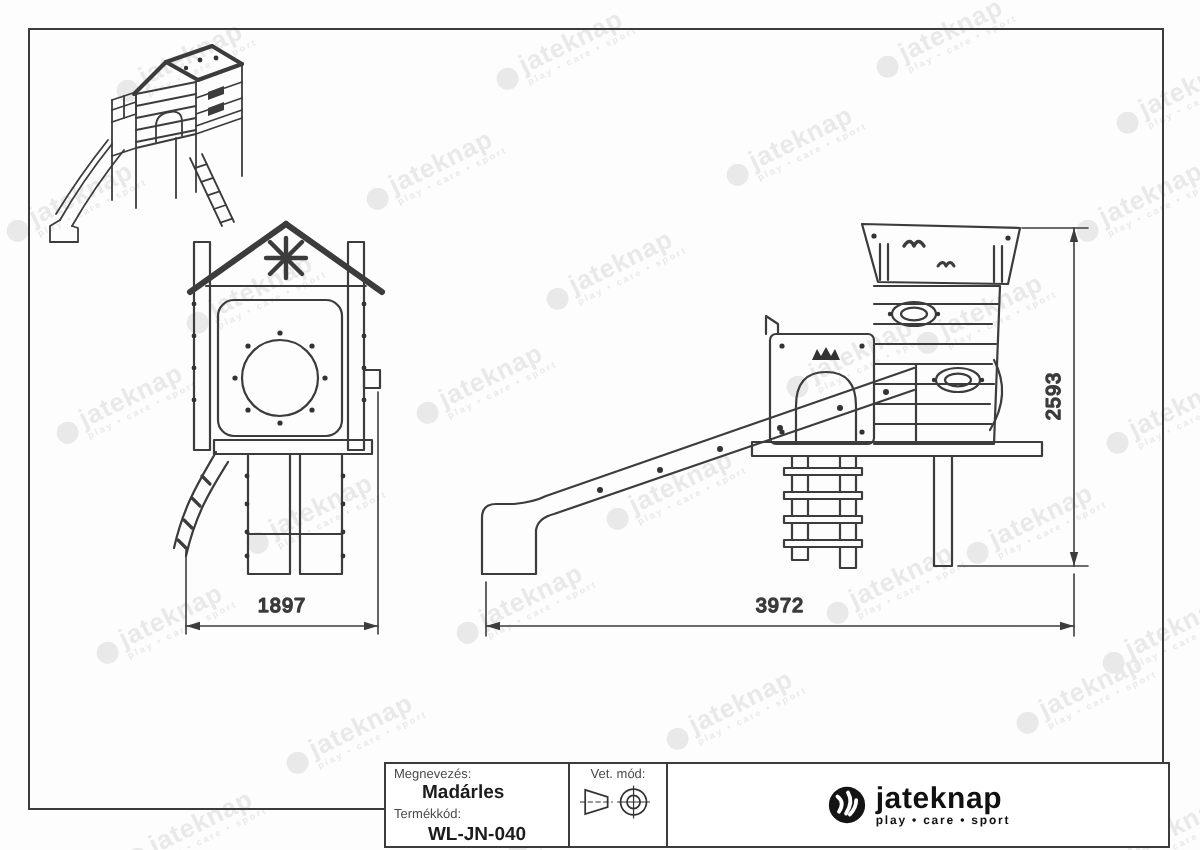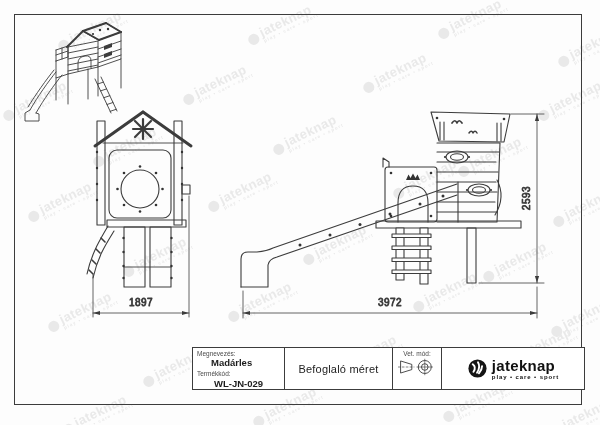--- a/index.html
+++ b/index.html
@@ -24,21 +24,21 @@
     border:1.6px solid #3c3c3c;z-index:2;box-sizing:border-box;background:transparent;
   }
   
   #drawing{position:absolute;left:0;top:0;z-index:3;}
   #drawing path,#drawing line,#drawing rect,#drawing circle,#drawing ellipse,#drawing polygon,#drawing polyline{
     vector-effect:non-scaling-stroke;
   }
   #drawing text{font-family:"Liberation Sans",sans-serif;fill:#333;font-size:10px;letter-spacing:.5px;}
   
   .title-block{
-    position:absolute;left:192px;top:347px;width:393px;height:43px;z-index:4;
+    position:absolute;left:192px;top:381px;width:393px;height:43px;z-index:4;
     background:#fff;border:1.2px solid #3c3c3c;display:flex;box-sizing:border-box;
   }
   .tb-cell{border-right:1px solid #3c3c3c;box-sizing:border-box;height:100%;}
   .tb-id{width:92px;padding:2px 4px;}
   .tb-desc{width:108px;display:flex;align-items:center;justify-content:center;
            font-size:11px;color:#222;letter-spacing:.2px;}
   .tb-scale{width:42px;text-align:center;padding-top:2px;}
   .tb-proj{width:49px;text-align:center;padding-top:2px;}
   .tb-brand{flex:1;border-right:none;display:flex;align-items:center;justify-content:center;gap:4px;}
   .tb-label{font-size:6.5px;color:#4a4a4a;line-height:1.15;}
@@ -487,24 +487,23 @@
       <polygon points="537,283 534.9,276 539.1,276" fill="#3c3c3c" stroke="none"></polygon>
       <text transform="translate(530,198) rotate(-90)" text-anchor="middle">2593</text>
     </g>
   </svg>
 
   <div class="title-block">
     <div class="tb-cell tb-id">
       <div class="tb-label">Megnevezés:</div>
       <div class="tb-value tb-name-val">Madárles</div>
       <div class="tb-label">Termékkód:</div>
-      <div class="tb-value tb-code-val">WL-JN-029</div>
+      <div class="tb-value tb-code-val">WL-JN-040</div>
     </div>
 
-    <div class="tb-cell tb-desc">Befoglaló méret</div>
 
 
     <div class="tb-cell tb-proj">
       <div class="tb-label">Vet. mód:</div>
       <svg width="38" height="20" viewBox="0 0 44 22" fill="none" stroke="#333" stroke-width="1">
         <polygon points="3,4 16,8 16,14 3,18"></polygon>
         <path d="M0,11 L19,11" stroke-dasharray="3,1.5" stroke-width="0.7"></path>
         <circle cx="31" cy="11" r="7.5"></circle>
         <circle cx="31" cy="11" r="3.8"></circle>
         <path d="M21.5,11 L40.5,11" stroke-width="0.7"></path>

